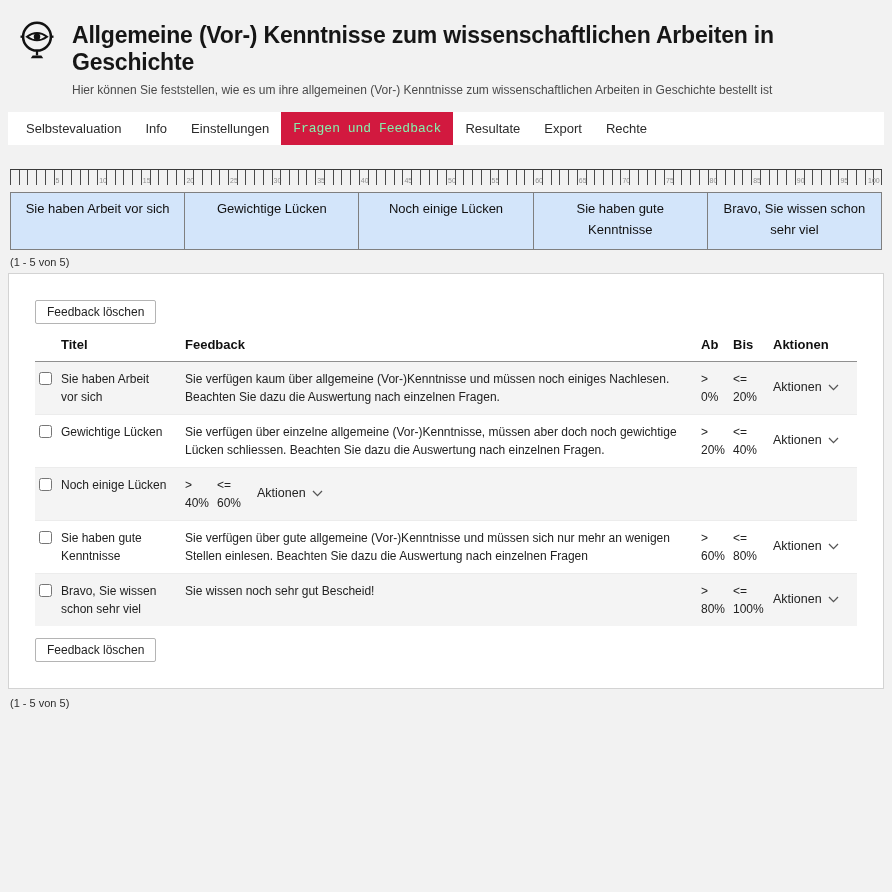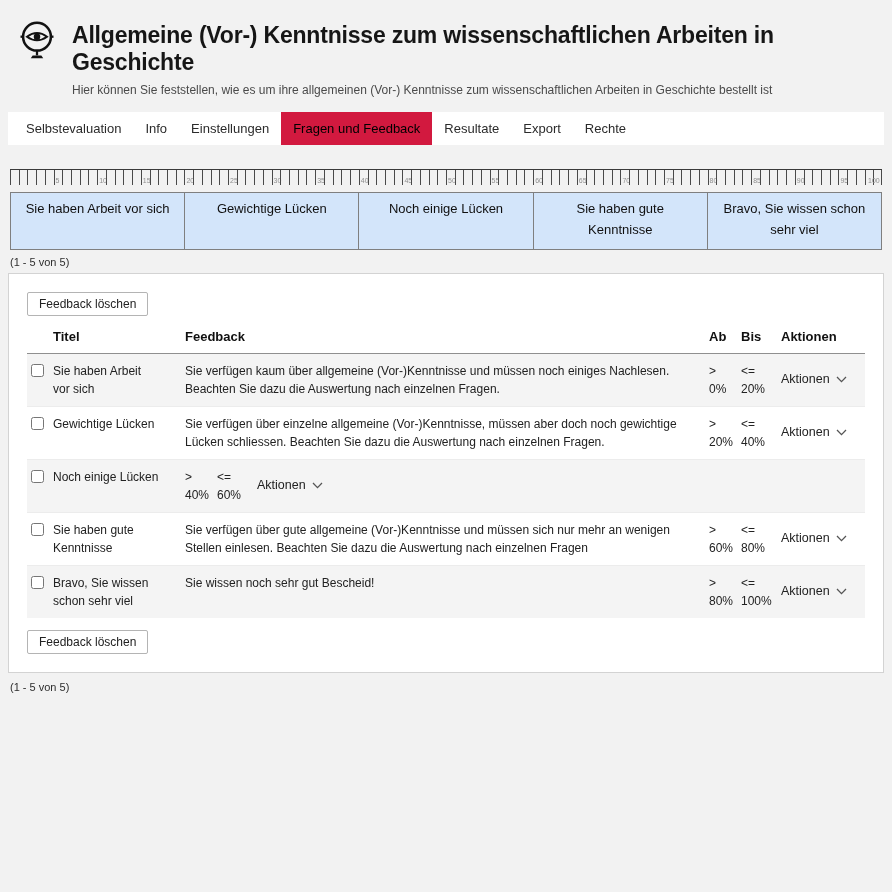--- a/index.html
+++ b/index.html
@@ -24,21 +24,21 @@
 
   
   .tabbar {
     margin-top: 15px; background:#ffffff; display:flex; align-items:stretch;
     height: 33px; padding-left: 6px;
   }
   .tab {
     display:flex; align-items:center; padding: 0 12px; font-size: 13px;
     color:#2b2b2b; cursor:pointer; white-space:nowrap;
   }
-  .tab.active { background:#d2193f; color:#000000; }
+  .tab.active { background:#d2193f; color:#86efac;font-family:Liberation Mono, monospace; }
 
   
   .toolbar { margin-top: 21px; display:flex; gap:9px; padding-left:2px; }
   .btn {
     background:#ffffff; border:1px solid #b4b4b4; border-radius:2px;
     font-family: "Liberation Sans", sans-serif;
     font-size: 12px; color:#222; padding: 4px 11px; line-height: 1.2; cursor:pointer;
   }
 
   
@@ -55,35 +55,35 @@
     font-size: 13px; color:#101010; line-height: 1.6;
   }
   .segment + .segment { border-left:none; }
 
   
   .section-title { margin-top: 42px; font-size: 18px; font-weight: 400; color:#141414; padding-left:2px; }
   .range-info { font-size: 11px; color:#2e2e2e; margin-top: 6px; padding-left:2px; }
 
   
   .panel {
-    margin-top: 5px; background:#ffffff; border:1px solid #d3d3d3; padding: 18px;
+    margin-top: 5px; background:#ffffff; border:1px solid #d3d3d3; padding: 26px;
   }
   .thead {
     display:flex; font-size: 13px; font-weight: bold; color:#101010;
     padding: 13px 0 9px; border-bottom: 1px solid #8f8f8f;
   }
   .trow {
     display:flex; font-size: 12px; color:#222; line-height: 1.5;
     padding: 8px 0; border-top: 1px solid #ececec;
   }
   .trow:first-child { border-top:none; }
   .trow.striped { background:#f4f4f4; }
   .col-check { width: 26px; padding-left: 4px; }
   .col-check input { width:13px; height:13px; margin:2px 0 0 0; }
-  .col-titel { width: 106px; margin-right: 26px; hyphens:auto; }
+  .col-titel { width: 106px; margin-right: 18px; hyphens:auto; }
   .col-feedback { flex: 1 1 0; padding-right: 22px; hyphens:auto; }
   .col-ab { width: 32px; }
   .col-bis { width: 40px; }
   .col-actions { width: 84px; }
   .stack { display:flex; flex-direction:column; }
   .actions-link {
     display:inline-flex; align-items:center; gap:6px; cursor:pointer;
     color:#222; font-size: 12.5px; margin-top: 8px; white-space:nowrap;
   }
   .trow .col-actions { display:flex; align-items:flex-start; }

